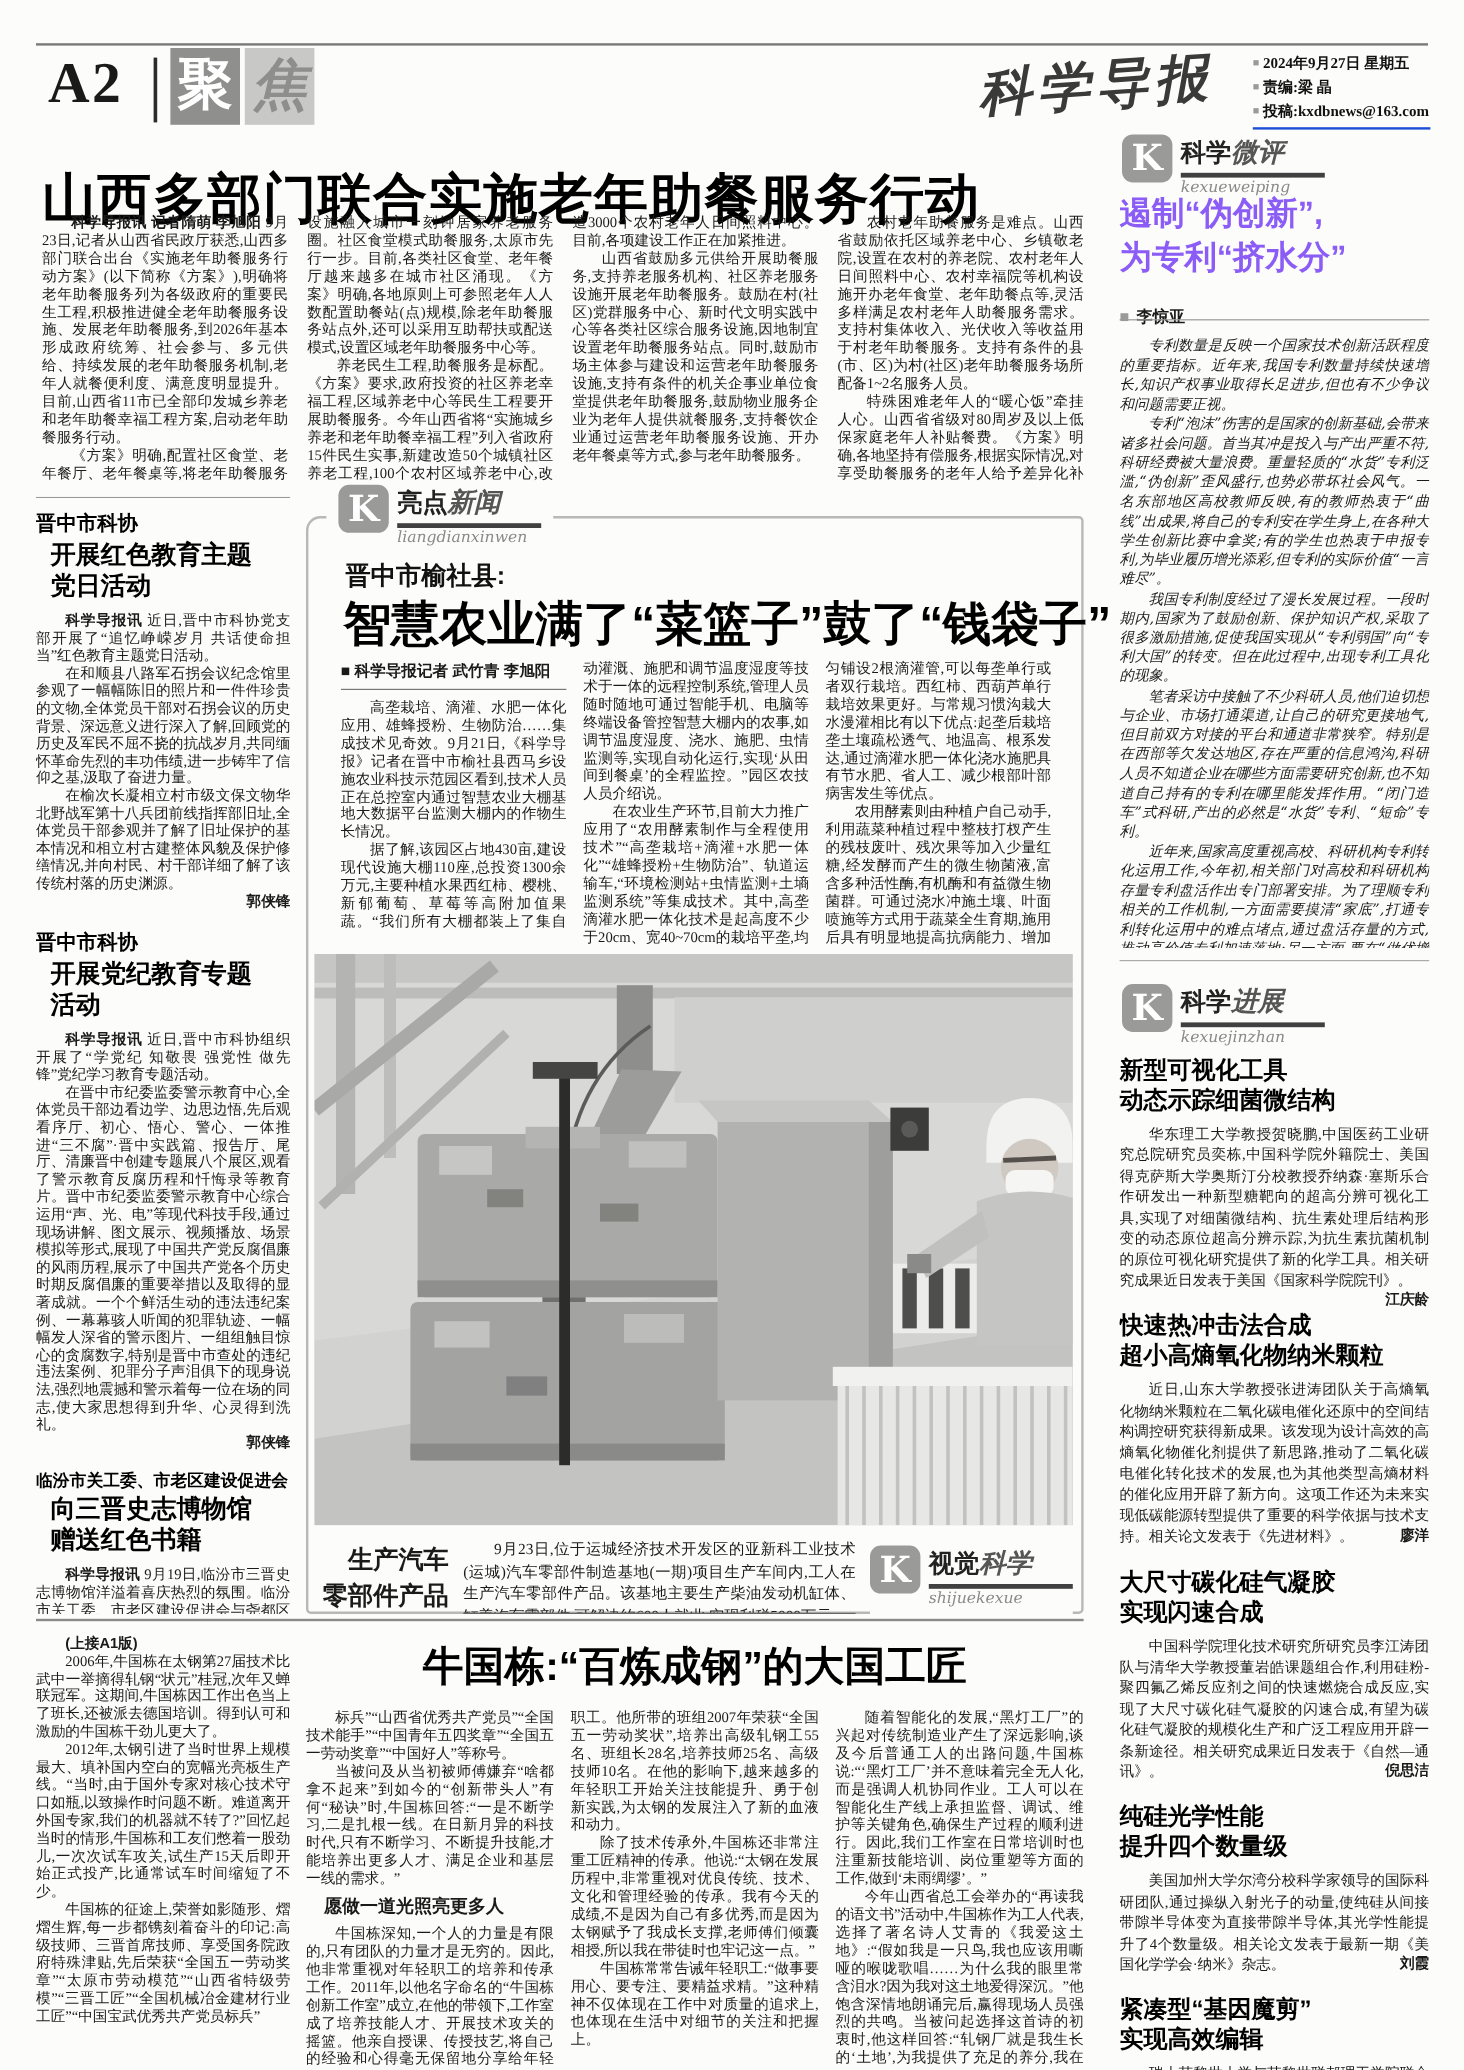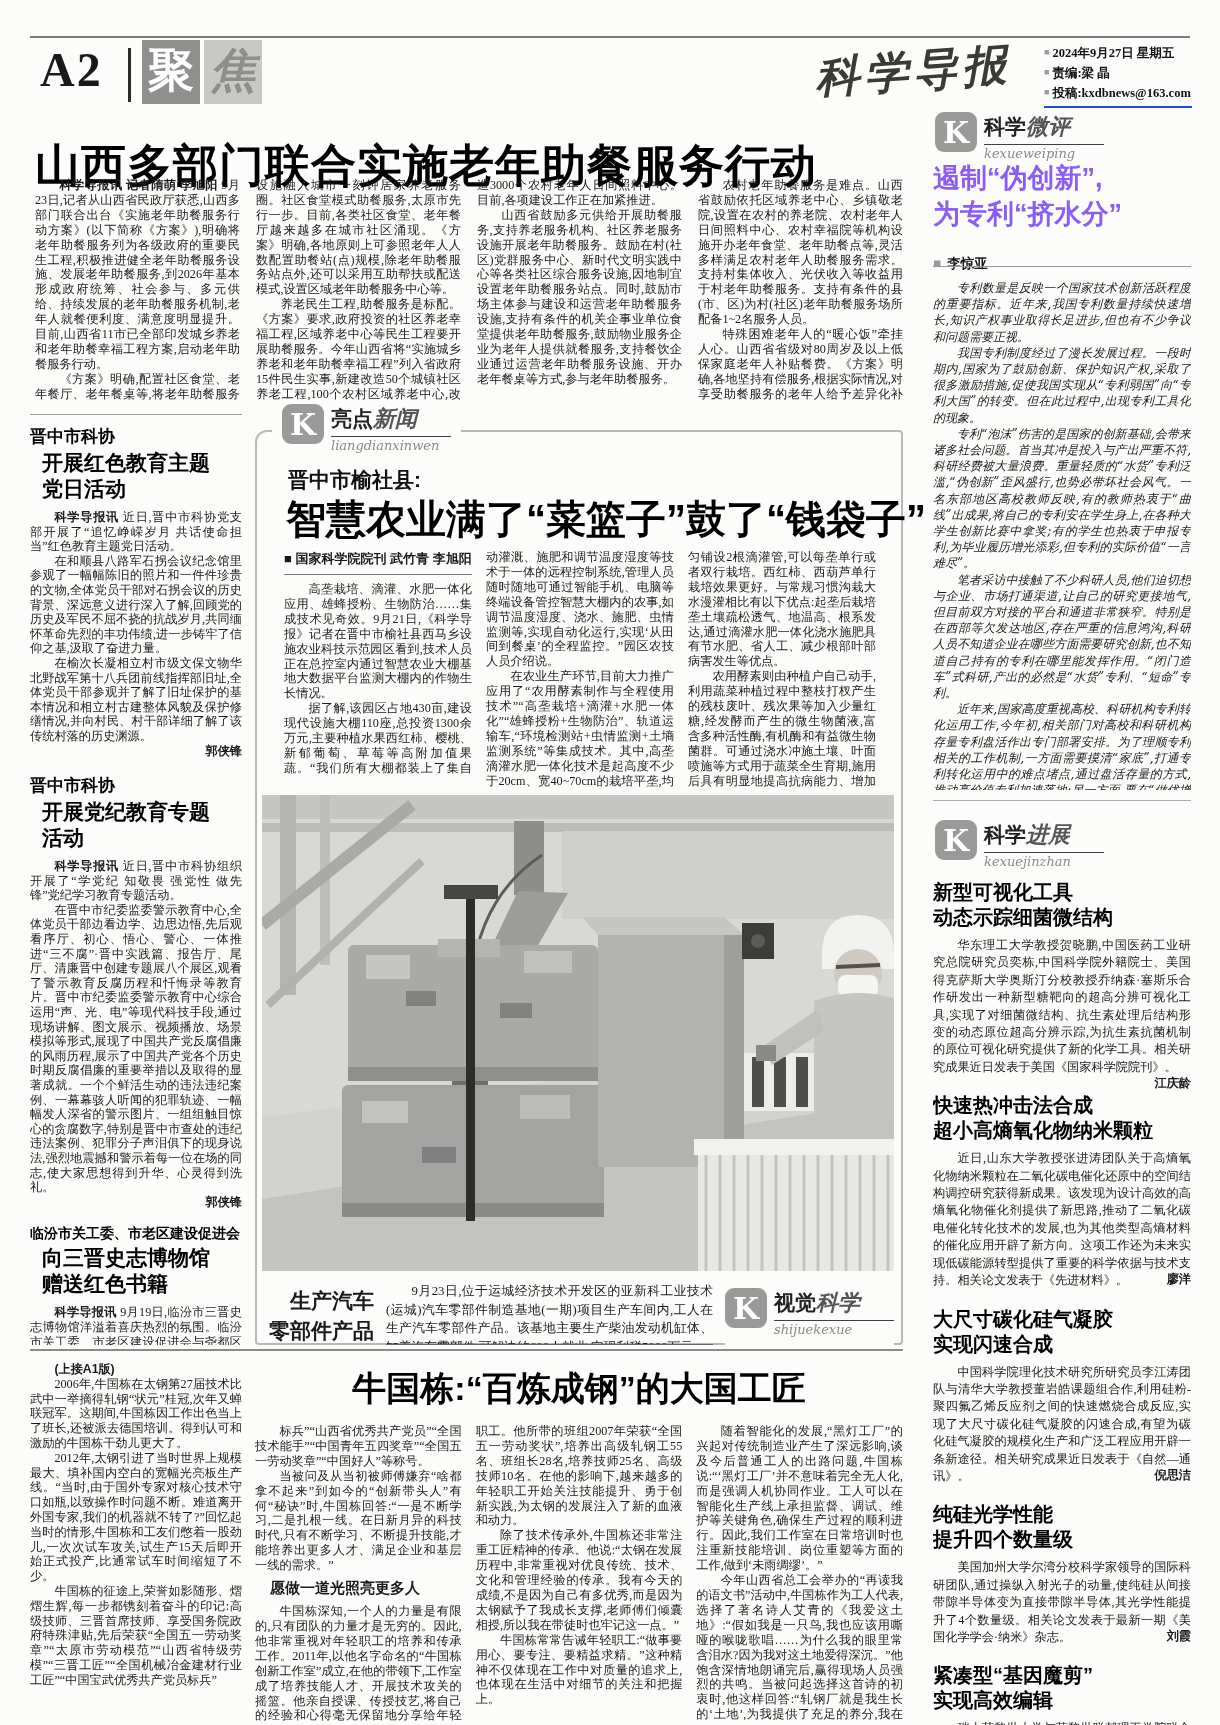--- a/index.html
+++ b/index.html
@@ -37,21 +37,21 @@
   .lc-body{font-size:12.2px;line-height:14.6px;text-align:justify;}
   .author{margin:0;text-align:right;font-weight:700;font-family:"Liberation Sans",sans-serif;}
   .lc-article{margin-bottom:16px;}
   
   .badge{display:flex;align-items:flex-start;gap:7px;background:#fcfcfa;}
   .badge-k{width:42px;height:40px;background:#9a9a98;border-radius:9px;color:#fff;
            font:900 30px "DejaVu Serif",serif;display:flex;align-items:center;justify-content:center;flex:0 0 auto;}
   .badge-title{font-size:21px;line-height:23px;white-space:nowrap;}
   .badge-title .bold{font:800 21px "Liberation Sans",sans-serif;color:#222;}
   .badge-title .script{font:italic 700 22px "DejaVu Serif",serif;color:#555;}
-  .badge-pinyin{font:italic 13px "DejaVu Serif",serif;color:#8a8a88;border-top:1px solid #404040;
+  .badge-pinyin{font:italic 13px "DejaVu Serif",serif;color:#8a8a88;border-top:4px solid #404040;
                 padding-top:1px;margin-top:2px;min-width:120px;}
   
   .hl-frame{left:255px;top:430px;width:644px;height:911px;border:2px solid #b8b8b6;
             border-radius:12px 4px 4px 4px;}
   .hl-badge{left:272px;top:404px;padding:0 10px;}
   .hl-kicker{left:288px;top:466px;font:600 21px "Liberation Sans",sans-serif;color:#111;}
   .hl-headline{left:286px;top:492px;width:610px;font:900 40px "Liberation Sans",sans-serif;
                white-space:nowrap;color:#000;}
   .hl-cols{left:284px;top:550px;width:592px;height:240px;column-count:3;column-gap:14px;
            column-fill:auto;font-size:12.2px;line-height:14.9px;text-align:justify;overflow:hidden;}
@@ -163,21 +163,21 @@
   <div class="abs badge hl-badge">
     <div class="badge-k">K</div>
     <div class="badge-body">
       <div class="badge-title"><span class="bold">亮点</span><span class="script">新闻</span></div>
       <div class="badge-pinyin">liangdianxinwen</div>
     </div>
   </div>
   <div class="abs hl-kicker">晋中市榆社县:</div>
   <h2 class="abs hl-headline" style="margin:0;">智慧农业满了“菜篮子”鼓了“钱袋子”</h2>
   <div class="abs hl-cols">
-    <div class="hl-byline">■ 国家科学院院刊 武竹青 李旭阳</div>
+    <div class="hl-byline">■ 科学导报记者 武竹青 李旭阳</div>
     <div>
         <p class="para">高垄栽培、滴灌、水肥一体化应用、雄蜂授粉、生物防治……集成技术见奇效。9月21日,《科学导报》记者在晋中市榆社县西马乡设施农业科技示范园区看到,技术人员正在总控室内通过智慧农业大棚基地大数据平台监测大棚内的作物生长情况。</p>
         <p class="para">据了解,该园区占地430亩,建设现代设施大棚110座,总投资1300余万元,主要种植水果西红柿、樱桃、新郁葡萄、草莓等高附加值果蔬。“我们所有大棚都装上了集自动灌溉、施肥和调节温度湿度等技术于一体的远程控制系统,管理人员随时随地可通过智能手机、电脑等终端设备管控智慧大棚内的农事,如调节温度湿度、浇水、施肥、虫情监测等,实现自动化运行,实现‘从田间到餐桌’的全程监控。”园区农技人员介绍说。</p>
         <p class="para">在农业生产环节,目前大力推广应用了“农用酵素制作与全程使用技术”“高垄栽培+滴灌+水肥一体化”“雄蜂授粉+生物防治”、轨道运输车,“环境检测站+虫情监测+土墒监测系统”等集成技术。其中,高垄滴灌水肥一体化技术是起高度不少于20cm、宽40~70cm的栽培平垄,均匀铺设2根滴灌管,可以每垄单行或者双行栽培。西红柿、西葫芦单行栽培效果更好。与常规习惯沟栽大水漫灌相比有以下优点:起垄后栽培垄土壤疏松透气、地温高、根系发达,通过滴灌水肥一体化浇水施肥具有节水肥、省人工、减少根部叶部病害发生等优点。</p>
         <p class="para">农用酵素则由种植户自己动手,利用蔬菜种植过程中整枝打杈产生的残枝废叶、残次果等加入少量红糖,经发酵而产生的微生物菌液,富含多种活性酶,有机酶和有益微生物菌群。可通过浇水冲施土壤、叶面喷施等方式用于蔬菜全生育期,施用后具有明显地提高抗病能力、增加产量、改善口感风味、延长保鲜期的作用,是有机种植最核心的技术措施之一。</p>
       </div>
   </div>
 
   <div class="abs photo">
     <svg width="632" height="476" viewBox="0 0 632 476" xmlns="http://www.w3.org/2000/svg">
@@ -295,22 +295,22 @@
     </div>
   </div>
   <div class="abs wp-headline">
     <div>遏制“伪创新”,</div>
     <div>为专利“挤水分”</div>
   </div>
   <div class="abs wp-author"><span class="sq">■</span><span>李惊亚</span></div>
   <div class="abs wp-rule"></div>
   <div class="abs wp-body">
       <p class="para">专利数量是反映一个国家技术创新活跃程度的重要指标。近年来,我国专利数量持续快速增长,知识产权事业取得长足进步,但也有不少争议和问题需要正视。</p>
+      <p class="para">专利“泡沫”伤害的是国家的创新基础,会带来诸多社会问题。首当其冲是投入与产出严重不符,科研经费被大量浪费。重量轻质的“水货”专利泛滥,“伪创新”歪风盛行,也势必带坏社会风气。一名东部地区高校教师反映,有的教师热衷于“曲线”出成果,将自己的专利安在学生身上,在各种大学生创新比赛中拿奖;有的学生也热衷于申报专利,为毕业履历增光添彩,但专利的实际价值“一言难尽”。</p>
       <p class="para">我国专利制度经过了漫长发展过程。一段时期内,国家为了鼓励创新、保护知识产权,采取了很多激励措施,促使我国实现从“专利弱国”向“专利大国”的转变。但在此过程中,出现专利工具化的现象。</p>
-      <p class="para">专利“泡沫”伤害的是国家的创新基础,会带来诸多社会问题。首当其冲是投入与产出严重不符,科研经费被大量浪费。重量轻质的“水货”专利泛滥,“伪创新”歪风盛行,也势必带坏社会风气。一名东部地区高校教师反映,有的教师热衷于“曲线”出成果,将自己的专利安在学生身上,在各种大学生创新比赛中拿奖;有的学生也热衷于申报专利,为毕业履历增光添彩,但专利的实际价值“一言难尽”。</p>
       <p class="para">笔者采访中接触了不少科研人员,他们迫切想与企业、市场打通渠道,让自己的研究更接地气,但目前双方对接的平台和通道非常狭窄。特别是在西部等欠发达地区,存在严重的信息鸿沟,科研人员不知道企业在哪些方面需要研究创新,也不知道自己持有的专利在哪里能发挥作用。“闭门造车”式科研,产出的必然是“水货”专利、“短命”专利。</p>
       <p class="para">近年来,国家高度重视高校、科研机构专利转化运用工作,今年初,相关部门对高校和科研机构存量专利盘活作出专门部署安排。为了理顺专利相关的工作机制,一方面需要摸清“家底”,打通专利转化运用中的难点堵点,通过盘活存量的方式,推动高价值专利加速落地;另一方面,要在“做优增量”上持续发力,例如,建设更大范围的产学研对接平台,各级政府定期组织供需对接会,帮助高校和科研机构精准对接市场需求,提高审批监管水平,对“注水”专利加强甄别等,将专利“水分”挤出来。</p>
     </div>
 
   <div class="abs jz-rule"></div>
   <div class="abs badge jz-badge">
     <div class="badge-k">K</div>
     <div class="badge-body">
       <div class="badge-title"><span class="bold">科学</span><span class="script">进展</span></div>
       <div class="badge-pinyin">kexuejinzhan</div>

